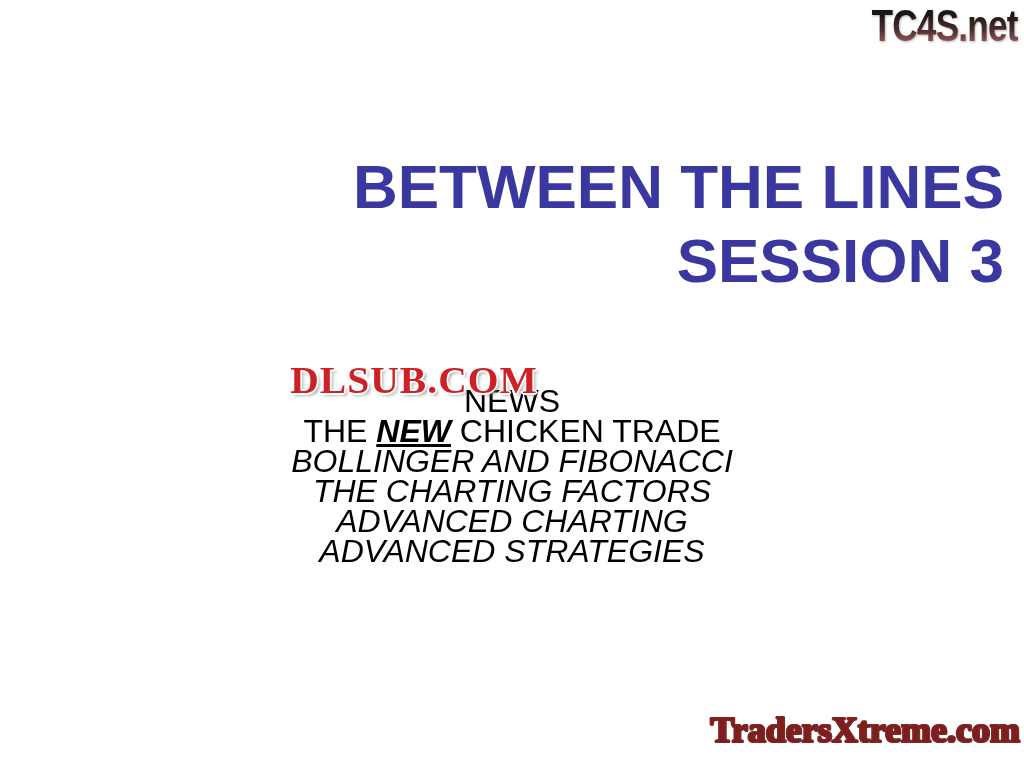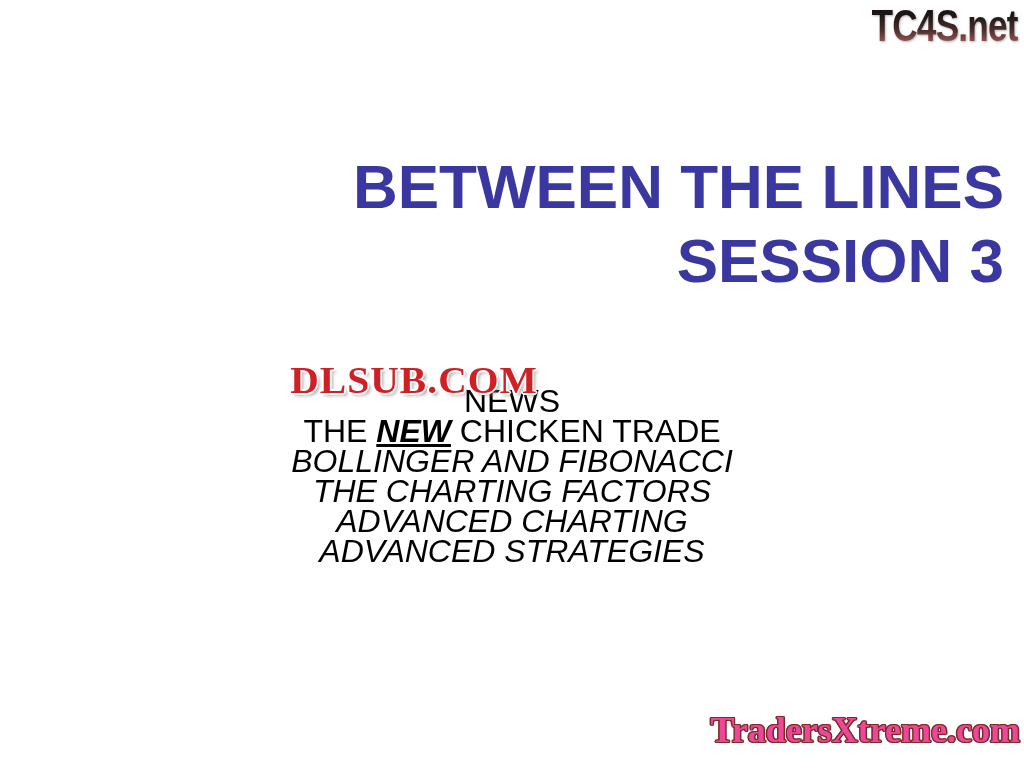--- a/index.html
+++ b/index.html
@@ -126,21 +126,21 @@
   #wm-txtreme {
     position: absolute;
     right: 4px;
     bottom: 18px;
     font-family: "Liberation Serif", serif;
     font-weight: bold;
     font-size: 36px;
     line-height: 40px;
     letter-spacing: 0px;
     white-space: nowrap;
-    color: #ec4899;
+    color: #7f1d1d;
     text-shadow:
        1.4px 0 0 #7d2b28,
       -1.4px 0 0 #7d2b28,
        0 1.4px 0 #7d2b28,
        0 -1.4px 0 #7d2b28,
        1px 1px 0 #7d2b28,
       -1px 1px 0 #7d2b28,
        1px -1px 0 #7d2b28,
       -1px -1px 0 #7d2b28,
        3px 3px 3px rgba(255,255,255,0.95),

